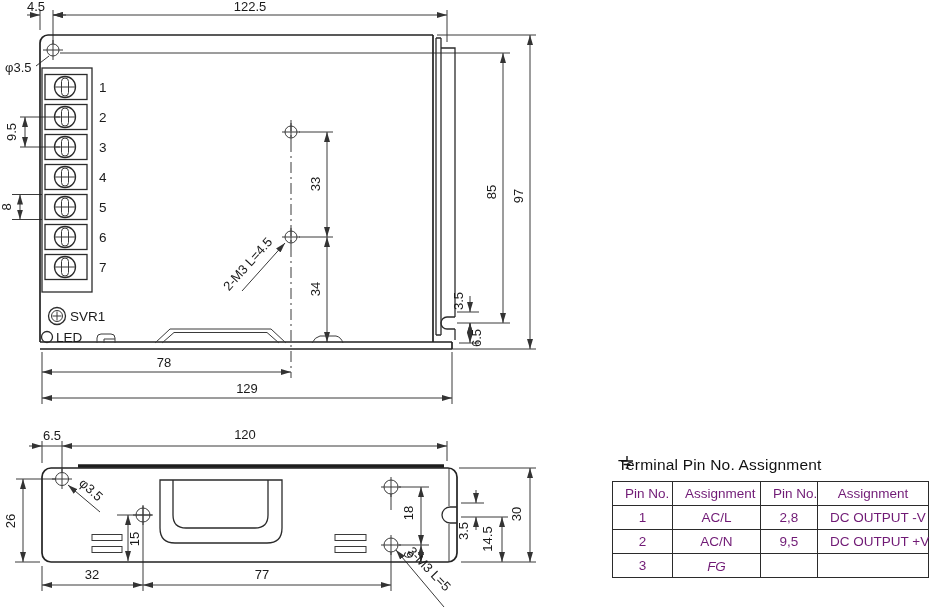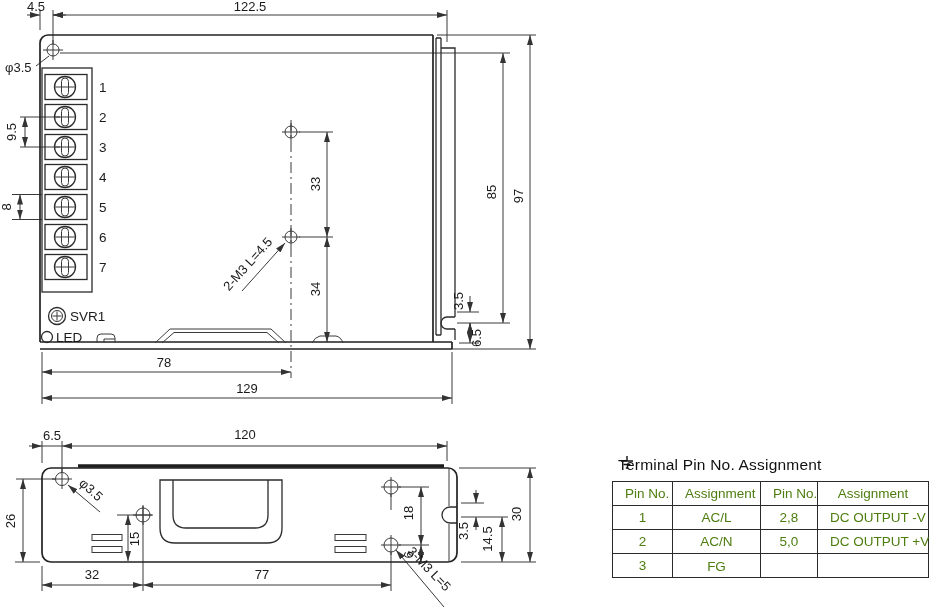--- a/index.html
+++ b/index.html
@@ -11,22 +11,22 @@
   .med{stroke:#2b2b2b;stroke-width:1.3;fill:none;}
   .case{stroke:#222222;stroke-width:1.7;fill:none;}
   .thick{stroke:#1d1d1d;stroke-width:3.4;fill:none;}
   .dim{stroke:#3a3a3a;stroke-width:1;fill:none;}
   .cl{stroke:#3a3a3a;stroke-width:1;fill:none;stroke-dasharray:11 4 2 4;}
   .lbl{font-size:13.5px;}
   .table-block{position:absolute;left:612px;top:456px;width:322px;}
   .tbl-title{font-size:15.5px;color:#111;padding-left:6px;letter-spacing:0.2px;margin-bottom:7px;}
   table.pins{border-collapse:collapse;width:316px;table-layout:fixed;}
   table.pins th,table.pins td{border:1.6px solid #2b2b2b;text-align:center;
-      font-size:13.5px;font-weight:normal;color:#4d7c0f;padding:2px 12px;height:19px;white-space:nowrap;}
-  .fg-cell span{vertical-align:middle;}
+      font-size:13.5px;font-weight:normal;color:#701a75;padding:2px 12px;height:19px;white-space:nowrap;}
+  .fg-cell span{vertical-align:middle;font-style:italic;}
   .gnd{vertical-align:middle;margin-left:7px;}
 </style>
 </head>
 <body>
 
 <div class="page">
 
 <svg width="942" height="616" viewBox="0 0 942 616">
   <defs>
     <marker id="ar" viewBox="0 0 10 6" refX="10" refY="3" markerWidth="10" markerHeight="6" orient="auto-start-reverse">
@@ -295,21 +295,21 @@
     <tbody>
       <tr>
         <td>1</td>
         <td>AC/L</td>
         <td>2,8</td>
         <td>DC OUTPUT -V</td>
       </tr>
       <tr>
         <td>2</td>
         <td>AC/N</td>
-        <td>5,0</td>
+        <td>9,5</td>
         <td>DC OUTPUT +V</td>
       </tr>
       <tr>
         <td>3</td>
         <td class="fg-cell">
           <span>FG</span><svg class="gnd" width="16" height="14" viewBox="0 0 16 14">
                 <path d="M8,0 V5 M2,5 H14 M4.5,8.5 H11.5 M6.8,12 H9.2" stroke="#111" stroke-width="1.4" fill="none"></path>
               </svg>
         </td>
         <td></td>

